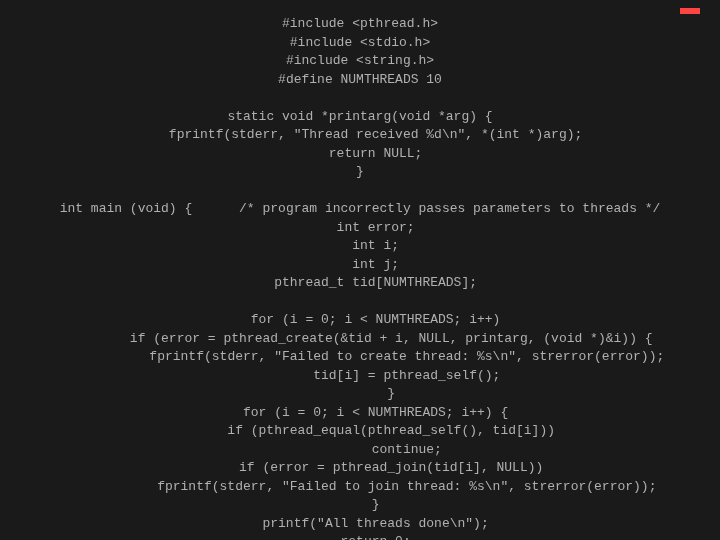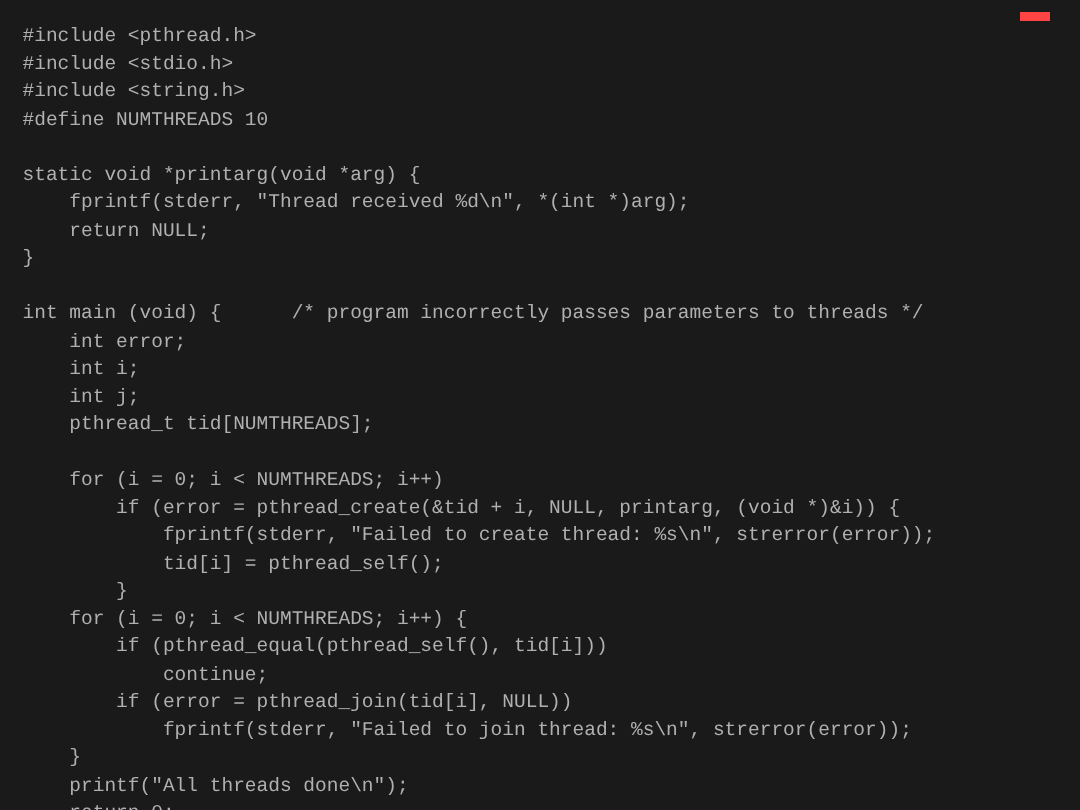--- a/index.html
+++ b/index.html
@@ -1,18 +1,19 @@
 <!DOCTYPE html>
 <html><head>
   <meta charset="utf-8">
   <style>
     * {
       margin: 0;
       padding: 0;
       box-sizing: border-box;
+      text-align: center;
     }
 
     body {
       background-color: #1e1e1e;
       width: 720px;
       height: 540px;
       overflow: hidden;
       font-family: 'Courier New', Courier, monospace;
       font-size: 13px;
       color: #c0c0c0;

